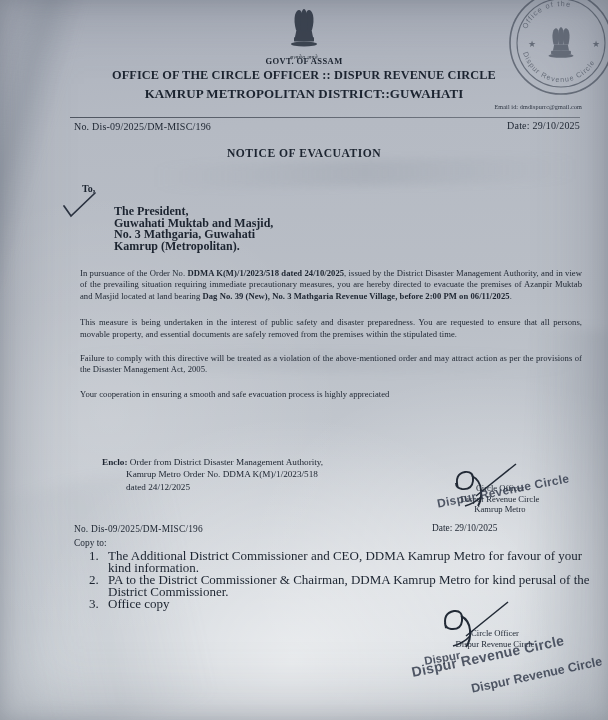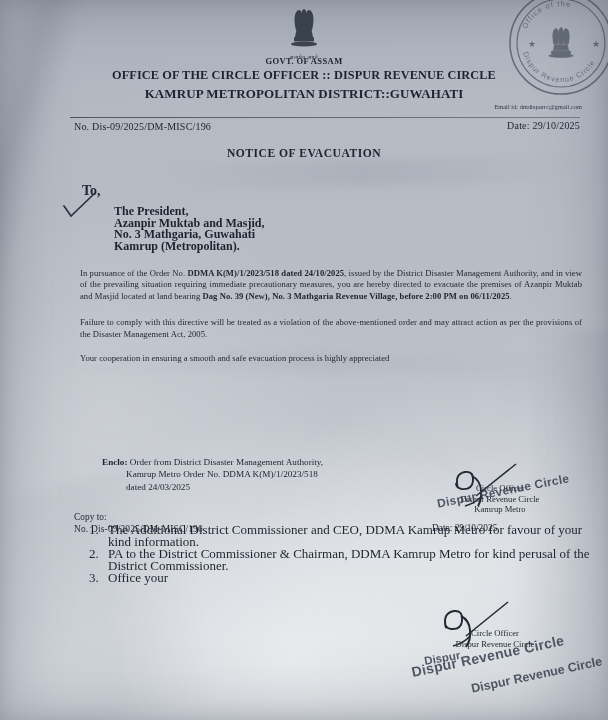--- a/index.html
+++ b/index.html
@@ -48,39 +48,39 @@
          font-family:"Liberation Serif",serif;letter-spacing:.1px;}
   .rule{position:absolute;left:70px;right:28px;top:117px;height:1px;
         background:linear-gradient(90deg,rgba(45,52,64,.75),rgba(45,52,64,.45));}
   .refno{position:absolute;left:74px;top:121px;font-size:10px;letter-spacing:.2px;}
   .datetop{position:absolute;right:28px;top:120px;font-size:10px;letter-spacing:.2px;}
 
   .notice-title{position:absolute;left:0;right:0;top:147px;text-align:center;
     font-weight:bold;font-size:11.6px;letter-spacing:.5px;}
 
   
-  .to-label{position:absolute;left:82px;top:183px;font-weight:bold;font-size:14px;}
+  .to-label{position:absolute;left:82px;top:183px;font-weight:bold;font-size:10px;}
   .to-tick{position:absolute;left:62px;top:192px;width:34px;height:26px;pointer-events:none;}
   .addr{position:absolute;left:114px;top:206px;font-weight:bold;font-size:12px;line-height:11.6px;}
 
   
   .body-col{position:absolute;left:80px;right:26px;top:268px;}
   .para{font-size:8.6px;line-height:11.4px;text-align:justify;margin-bottom:13px;
         letter-spacing:.05px;}
   .para b{font-weight:bold;}
   .para.p1{margin-bottom:15px;}
 
   
   .enclo{position:absolute;left:78px;top:456px;font-size:9.2px;line-height:12.4px;}
   .enclo .lbl{font-weight:bold;padding-left:24px;}
   .enclo .ind{display:block;margin-left:48px;}
 
   
   .foot-ref{position:absolute;left:74px;top:524px;font-size:9.4px;letter-spacing:.2px;}
-  .copyto{position:absolute;left:74px;top:512px;font-size:9.4px;}
+  .copyto{position:absolute;left:74px;top:538px;font-size:9.4px;}
   ol.copy-list{margin:2px 0 0 0;padding-left:28px;font-size:13px;line-height:11.6px;}
   ol.copy-list li{margin-bottom:1px;padding-left:6px;}
 
   
   .sig{position:absolute;text-align:center;font-size:8.6px;line-height:10.6px;color:#222a36;}
   .sig1{left:420px;top:483px;width:160px;}
   .sig1 .dt{margin-top:8px;font-size:9.4px;text-align:left;padding-left:12px;}
   .sig2{left:410px;top:628px;width:170px;}
 
   .pen{position:absolute;pointer-events:none;}
@@ -166,38 +166,39 @@
   <div class="datetop">Date: 29/10/2025</div>
 
   <div class="notice-title">NOTICE OF EVACUATION</div>
 
   <div class="to-label">To,</div>
   <svg class="to-tick" viewBox="0 0 34 26">
     <path d="M2,14 L9,24 L33,1" fill="none" stroke="#2a3240" stroke-width="1.7" stroke-linecap="round"></path>
   </svg>
   <div class="addr">
     <div>The President,</div>
-    <div>Azanpir Muktab and Masjid,</div>
+    <div>Guwahati Muktab and Masjid,</div>
     <div>No. 3 Mathgaria, Guwahati</div>
     <div>Kamrup (Metropolitan).</div>
   </div>
 
   <div class="body-col">
     <div class="para p1">
       <span>In pursuance of the Order No. </span><b>DDMA K(M)/1/2023/518 dated 24/10/2025</b><span>, issued by the District Disaster Management Authority, and in view of the prevailing situation requiring immediate precautionary measures, you are hereby directed to evacuate the premises of Azanpir Muktab and Masjid located at land bearing </span><b>Dag No. 39 (New), No. 3 Mathgaria Revenue Village, before 2:00 PM on 06/11/2025</b><span>.</span>
     </div>
+    <div class="para">This measure is being undertaken in the interest of public safety and disaster preparedness. You are requested to ensure that all persons, movable property, and essential documents are safely removed from the premises within the stipulated time.</div>
     <div class="para">Failure to comply with this directive will be treated as a violation of the above-mentioned order and may attract action as per the provisions of the Disaster Management Act, 2005.</div>
     <div class="para">Your cooperation in ensuring a smooth and safe evacuation process is highly appreciated</div>
   </div>
 
   <div class="enclo">
     <span class="lbl">Enclo:</span>
     <span>Order from District Disaster Management Authority,</span>
     <span class="ind">Kamrup Metro Order No. DDMA K(M)/1/2023/518</span>
-    <span class="ind">dated 24/03/2025</span>
+    <span class="ind">dated 24/12/2025</span>
   </div>
 
   <svg class="pen pen1" width="78" height="56" viewBox="0 0 78 56">
     <path d="M6,26 q-4,-14 7,-16 q9,-1 8,9 q-1,9 -11,8 q-6,-1 -6,-6" fill="none" stroke="#222a36" stroke-width="1.9"></path>
     <path d="M20,14 q8,4 9,14 q1,9 -3,16" fill="none" stroke="#222a36" stroke-width="1.9"></path>
     <path d="M13,44 q10,-3 16,-9" fill="none" stroke="#222a36" stroke-width="1.6"></path>
     <path d="M24,34 L64,2" fill="none" stroke="#222a36" stroke-width="1.5"></path>
   </svg>
   <div class="sig sig1">
     <div>Circle Officer</div>
@@ -206,21 +207,21 @@
     <div class="dt">Date: 29/10/2025</div>
   </div>
   <div class="stamp stamp-a">Dispur Revenue Circle</div>
 
   <div class="foot-ref">No. Dis-09/2025/DM-MISC/196</div>
   <div class="copyto">
     <div>Copy to:</div>
     <ol class="copy-list">
       <li>The Additional District Commissioner and CEO, DDMA Kamrup Metro for favour of your kind information.</li>
       <li>PA to the District Commissioner &amp; Chairman, DDMA Kamrup Metro for kind perusal of the District Commissioner.</li>
-      <li>Office your</li>
+      <li>Office copy</li>
     </ol>
   </div>
 
   <svg class="pen pen2" width="80" height="58" viewBox="0 0 80 58">
     <path d="M6,28 q-4,-15 8,-17 q9,-1 8,10 q-1,9 -11,8 q-6,-1 -6,-6" fill="none" stroke="#222a36" stroke-width="2"></path>
     <path d="M21,16 q8,4 9,14 q1,10 -4,17" fill="none" stroke="#222a36" stroke-width="2"></path>
     <path d="M13,46 q11,-3 17,-10" fill="none" stroke="#222a36" stroke-width="1.6"></path>
     <path d="M26,36 L68,2" fill="none" stroke="#222a36" stroke-width="1.5"></path>
   </svg>
   <div class="sig sig2">

